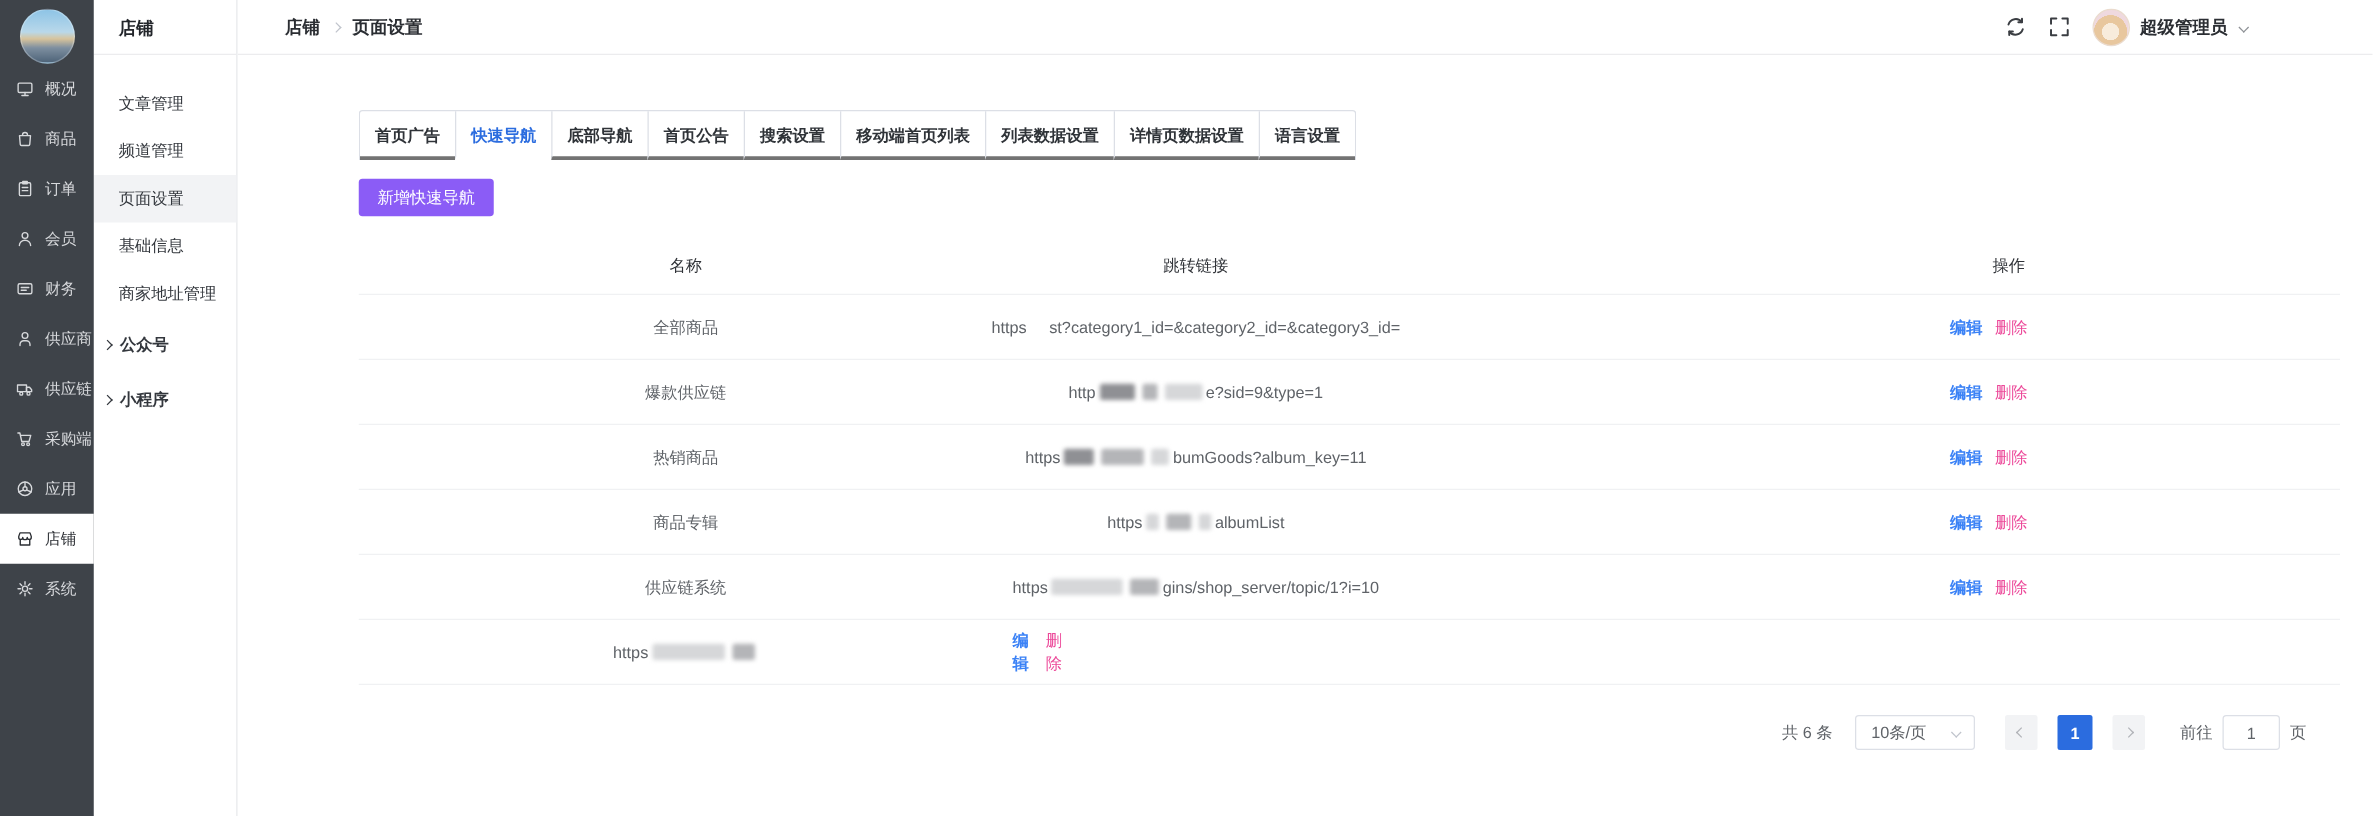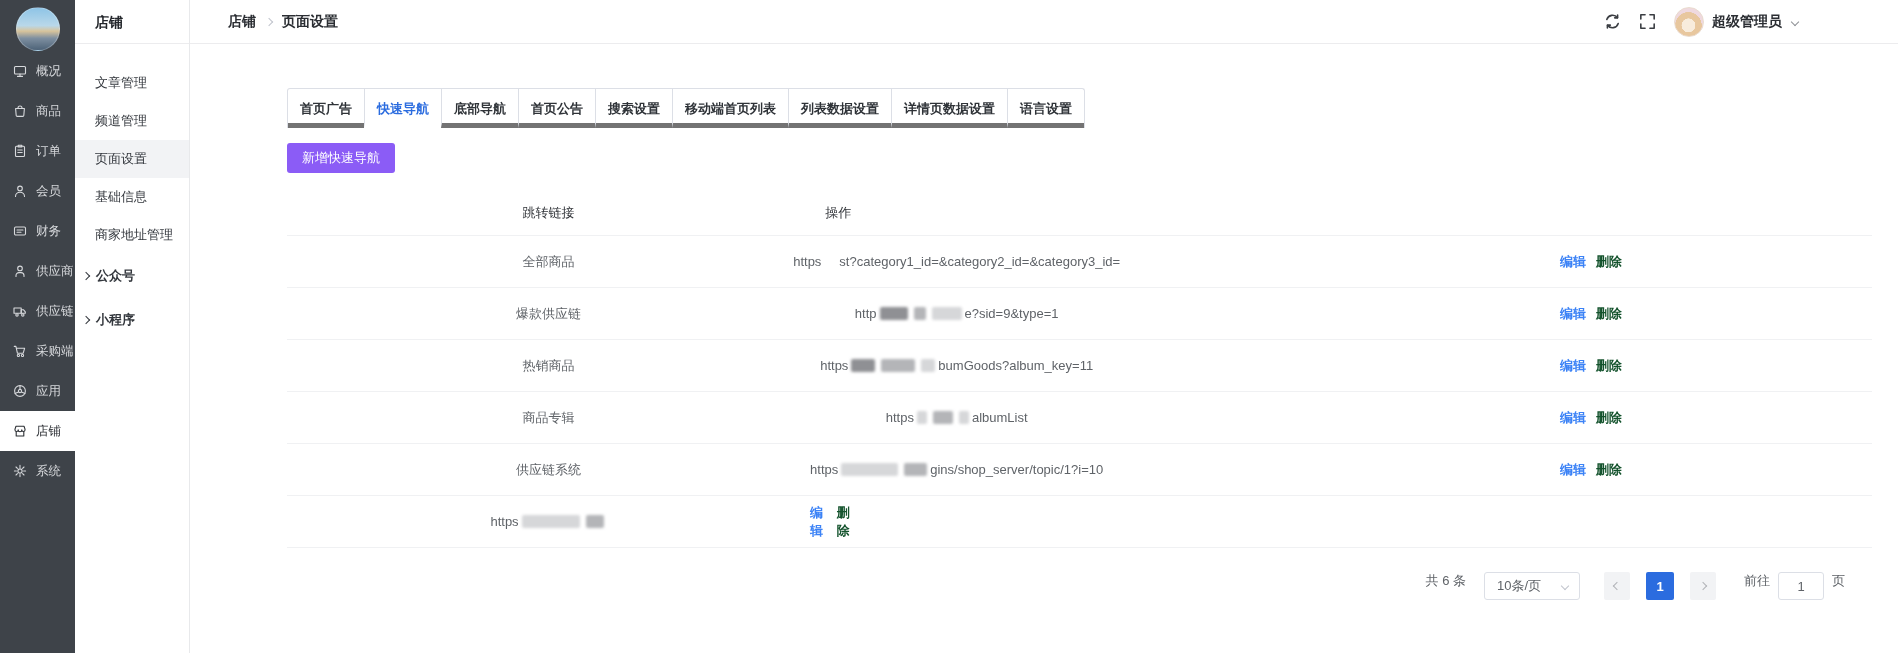--- a/index.html
+++ b/index.html
@@ -45,21 +45,21 @@
     border:1px solid #eadbce; }
   .user-name { font-size:14px; font-weight:600; color:#2b2e33; }
   .user-caret { color:#8e9196; margin-left:2px; }
 
   
   .main { position:absolute; left:190px; top:44px; right:0; bottom:0; background:#fff; }
 
   .tabs { position:absolute; left:97px; top:44px; display:inline-flex;
     border:1px solid #dcdfe6; border-bottom:none; border-radius:3px 3px 0 0; }
   .tab { height:39px; line-height:39px; padding:0 12px; font-size:13px; font-weight:600; color:#2f3338;
-    border-bottom:5px solid #737373; border-left:1px solid #dcdfe6; cursor:pointer; white-space:nowrap; }
+    border-bottom:3px solid #737373; border-left:1px solid #dcdfe6; cursor:pointer; white-space:nowrap; }
   .tab:first-child { border-left:none; }
   .tab.active { color:#2b6cdf; border-bottom-color:transparent; }
 
   .add-btn { position:absolute; left:97px; top:99px; height:30px; padding:0 15px; background:#8b5cf6;
     color:#fff; font-size:13px; border:none; border-radius:3px; cursor:pointer;
     font-family:inherit; }
 
   .table { position:absolute; left:97px; right:26px; top:146px; }
   .thead, .trow { display:grid; grid-template-columns:33% 18.5% 1fr; align-items:center; }
   .thead { height:45px; }
@@ -69,25 +69,25 @@
   .c-name { text-align:center; }
   .c-url { display:flex; justify-content:center; align-items:center; white-space:nowrap; overflow:visible; }
   .c-act { display:flex; justify-content:flex-end; padding-right:250px; gap:10px; }
   .thead .c-act { padding-right:252px; }
   .table-bottom { border-top:1px solid #f0f1f3; }
   .redact { display:inline-block; height:13px; border-radius:2px; margin:0 3px; filter:blur(1.5px); }
   .redact-d { background:#8f9094; }
   .redact-m { background:#b4b5b8; }
   .redact-l { background:#d6d7d9; }
   .link-edit { color:#3b82f6; font-size:13px; font-weight:600; cursor:pointer; text-decoration:none; }
-  .link-del { color:#14532d; font-size:13px; font-weight:700; cursor:pointer; text-decoration:none; }
+  .link-del { color:#ec4899; font-size:13px; font-weight:400; cursor:pointer; text-decoration:none; }
 
   
   .pagination { position:absolute; top:528px; left:97px; right:53px; height:28px;
-    display:flex; align-items:flex-start; justify-content:flex-end; font-size:13px; color:#5f6368; }
+    display:flex; align-items:center; justify-content:flex-end; font-size:13px; color:#5f6368; }
   .pg-total { margin-right:18px; }
   .pg-select { width:96px; height:28px; border:1px solid #dcdfe6; border-radius:3px; display:flex;
     align-items:center; padding-left:12px; position:relative; cursor:pointer; margin-right:24px; }
   .pg-select .chev { position:absolute; right:11px; top:10px; color:#c0c4cc; }
   .pg-btn { width:26px; height:28px; background:#f2f3f5; border-radius:2px; display:flex;
     align-items:center; justify-content:center; color:#b1b3b8; cursor:pointer; }
   .pg-prev { margin-right:16px; }
   .pg-page { width:28px; height:28px; background:#2b6cdf; border-radius:2px; color:#fff;
     font-weight:700; display:flex; align-items:center; justify-content:center; cursor:pointer;
     margin-right:16px; }
@@ -285,20 +285,21 @@
       <div class="tab">移动端首页列表</div>
       <div class="tab">列表数据设置</div>
       <div class="tab">详情页数据设置</div>
       <div class="tab">语言设置</div>
     </div>
 
   <button class="add-btn">新增快速导航</button>
 
   <div class="table">
     <div class="thead">
+      <div class="cell c-name">名称</div>
       <div class="cell c-url">跳转链接</div>
       <div class="cell c-act">操作</div>
     </div>
     <div id="table-body">
         <div class="trow">
           <div class="cell c-name">全部商品</div>
           <div class="cell c-url">
             <span class="url-text">https</span>
             <span class="redact redact-d" style="width: 46px;"></span>
             <span class="redact redact-d" style="width: 40px;"></span>

